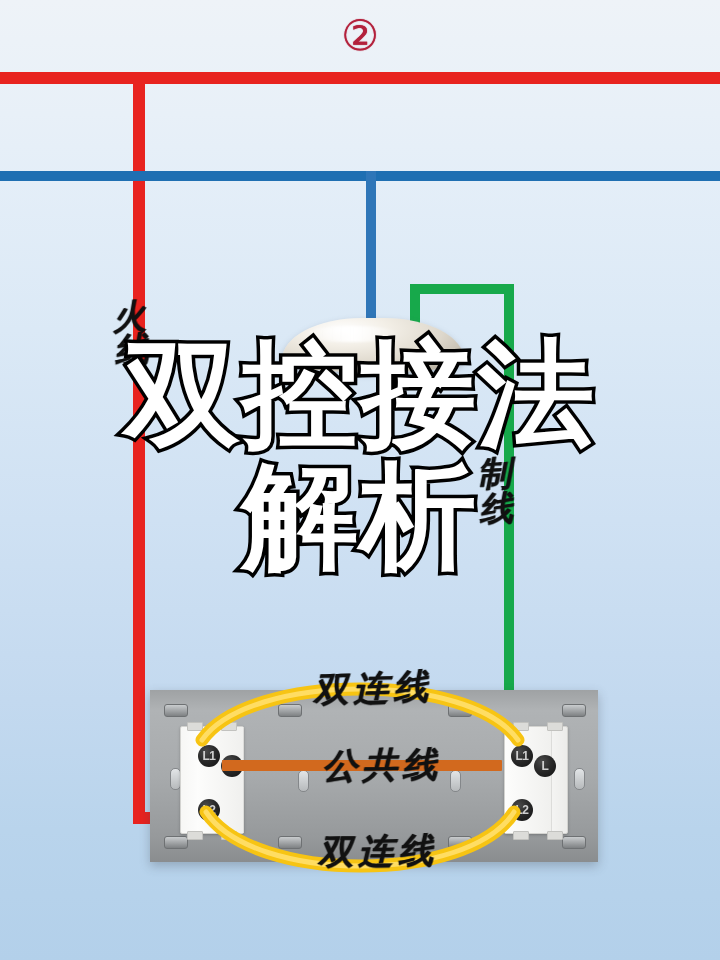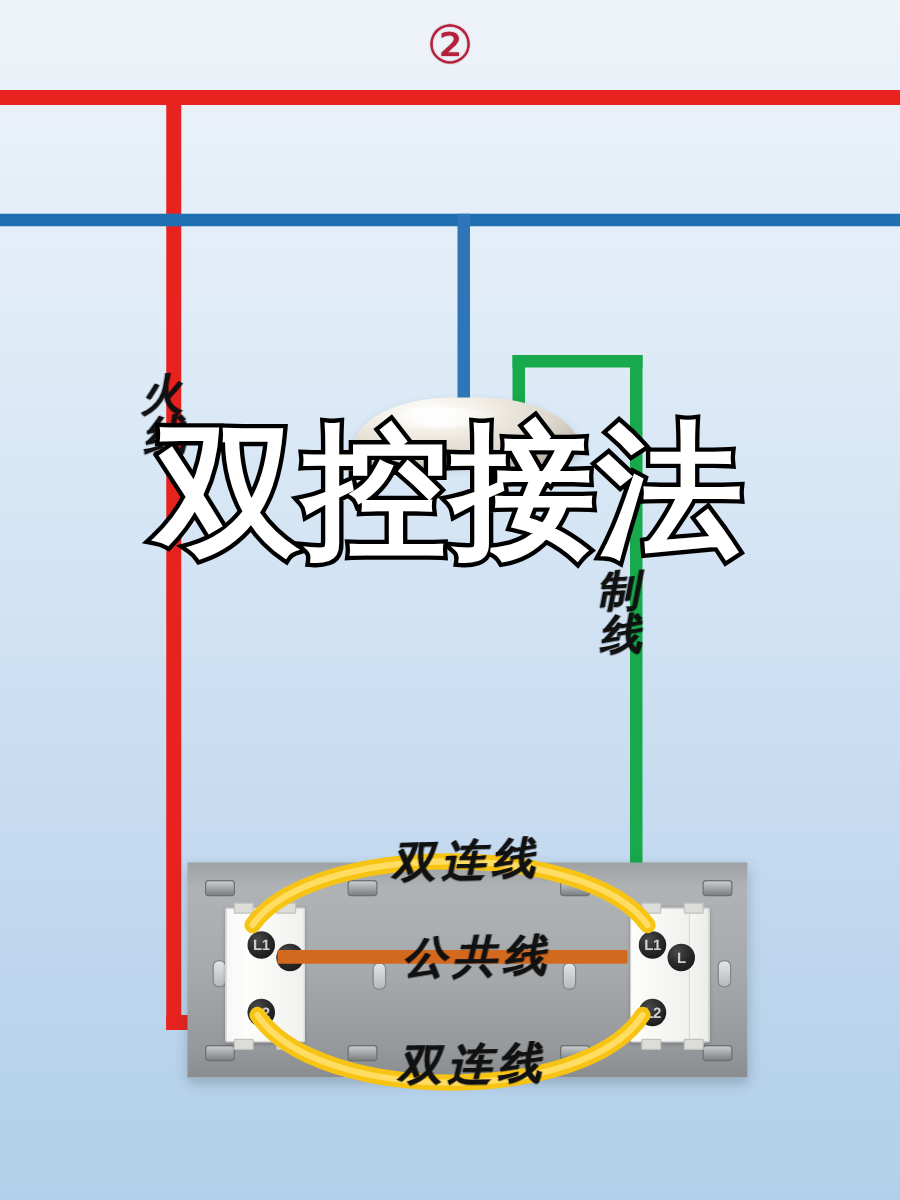--- a/index.html
+++ b/index.html
@@ -328,15 +328,16 @@
   </svg>
 
   <div class="cal" id="label-live">火线</div>
   <div class="cal" id="label-control">制线</div>
   <div class="cal" id="label-dual-top">双连线</div>
   <div class="cal" id="label-common">公共线</div>
   <div class="cal" id="label-dual-bottom">双连线</div>
 
   <div id="headline">
     <span class="hl-line1">双控接法</span>
+    <span class="hl-line2">解析</span>
   </div>
 
 </div>
 
 </body></html>

